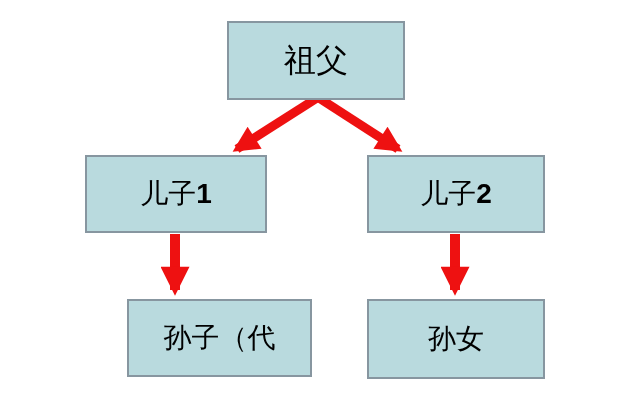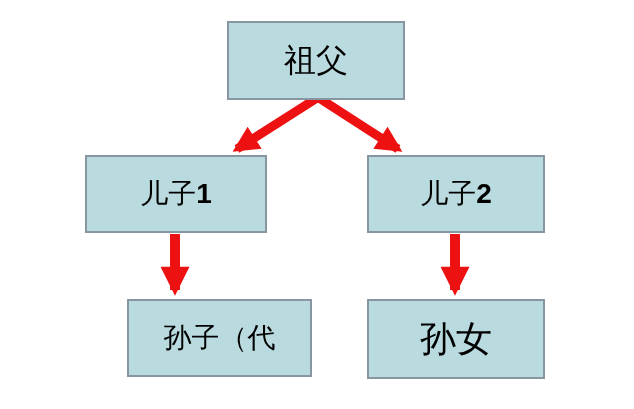--- a/index.html
+++ b/index.html
@@ -24,21 +24,21 @@
     color: var(--text, #000000);
   }
   .node b {
     font-family: "Liberation Sans", "DejaVu Sans", sans-serif;
     font-weight: bold;
   }
   #node-grandfather   { left: 227px; top: 21px;  width: 178px; height: 79px; font-size: 32px; }
   #node-son1          { left: 85px;  top: 155px; width: 182px; height: 78px; font-size: 28px; line-height: 36px; gap: 31px; }
   #node-son2          { left: 367px; top: 155px; width: 178px; height: 78px; font-size: 28px; }
   #node-grandson      { left: 83px;  top: 299px; width: 185px; height: 78px; font-size: 28px; line-height: 36px; margin-left: 44px; }
-  #node-granddaughter { left: 367px; top: 299px; width: 178px; height: 80px; font-size: 36px; }
+  #node-granddaughter { left: 367px; top: 299px; width: 178px; height: 80px; font-size: 28px; }
   #arrows-layer {
     position: absolute;
     left: 0; top: 0;
     width: 634px; height: 409px;
     pointer-events: none;
   }
   .arrow-line { stroke: var(--arrow, #ee1111); fill: none; }
   .arrowhead-shape { fill: var(--arrow, #ee1111); }
 </style>
 </head>

